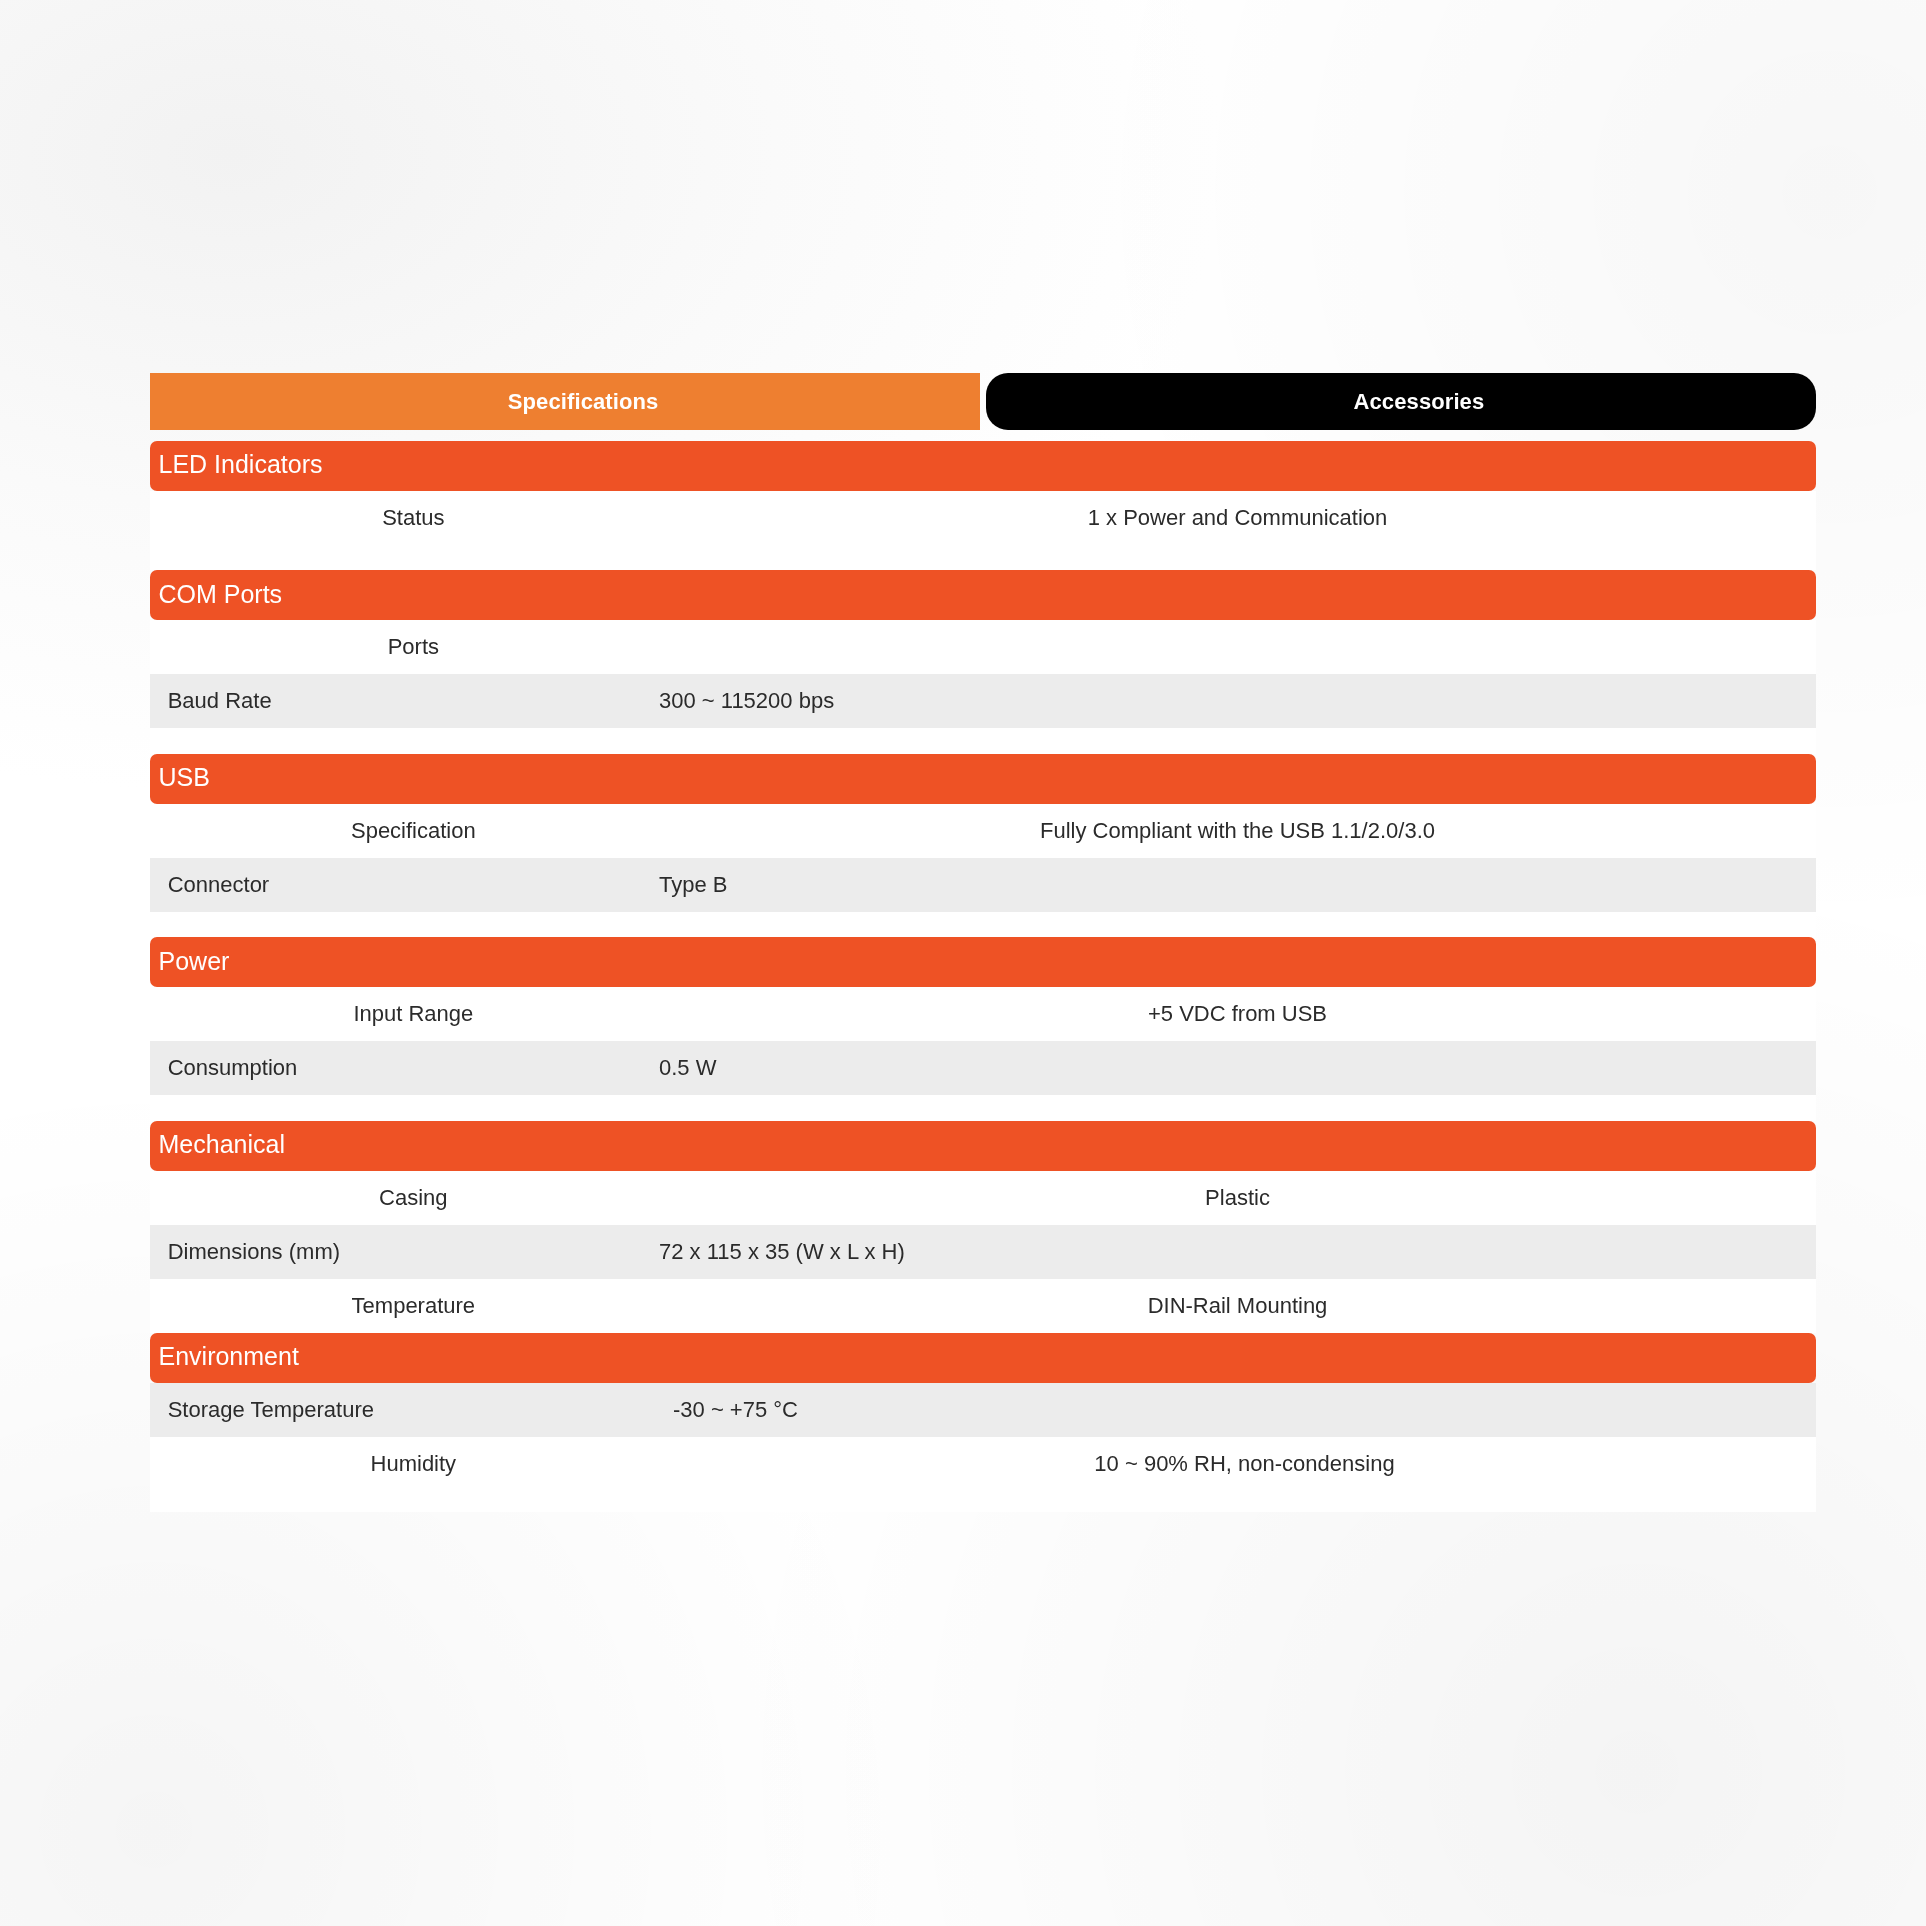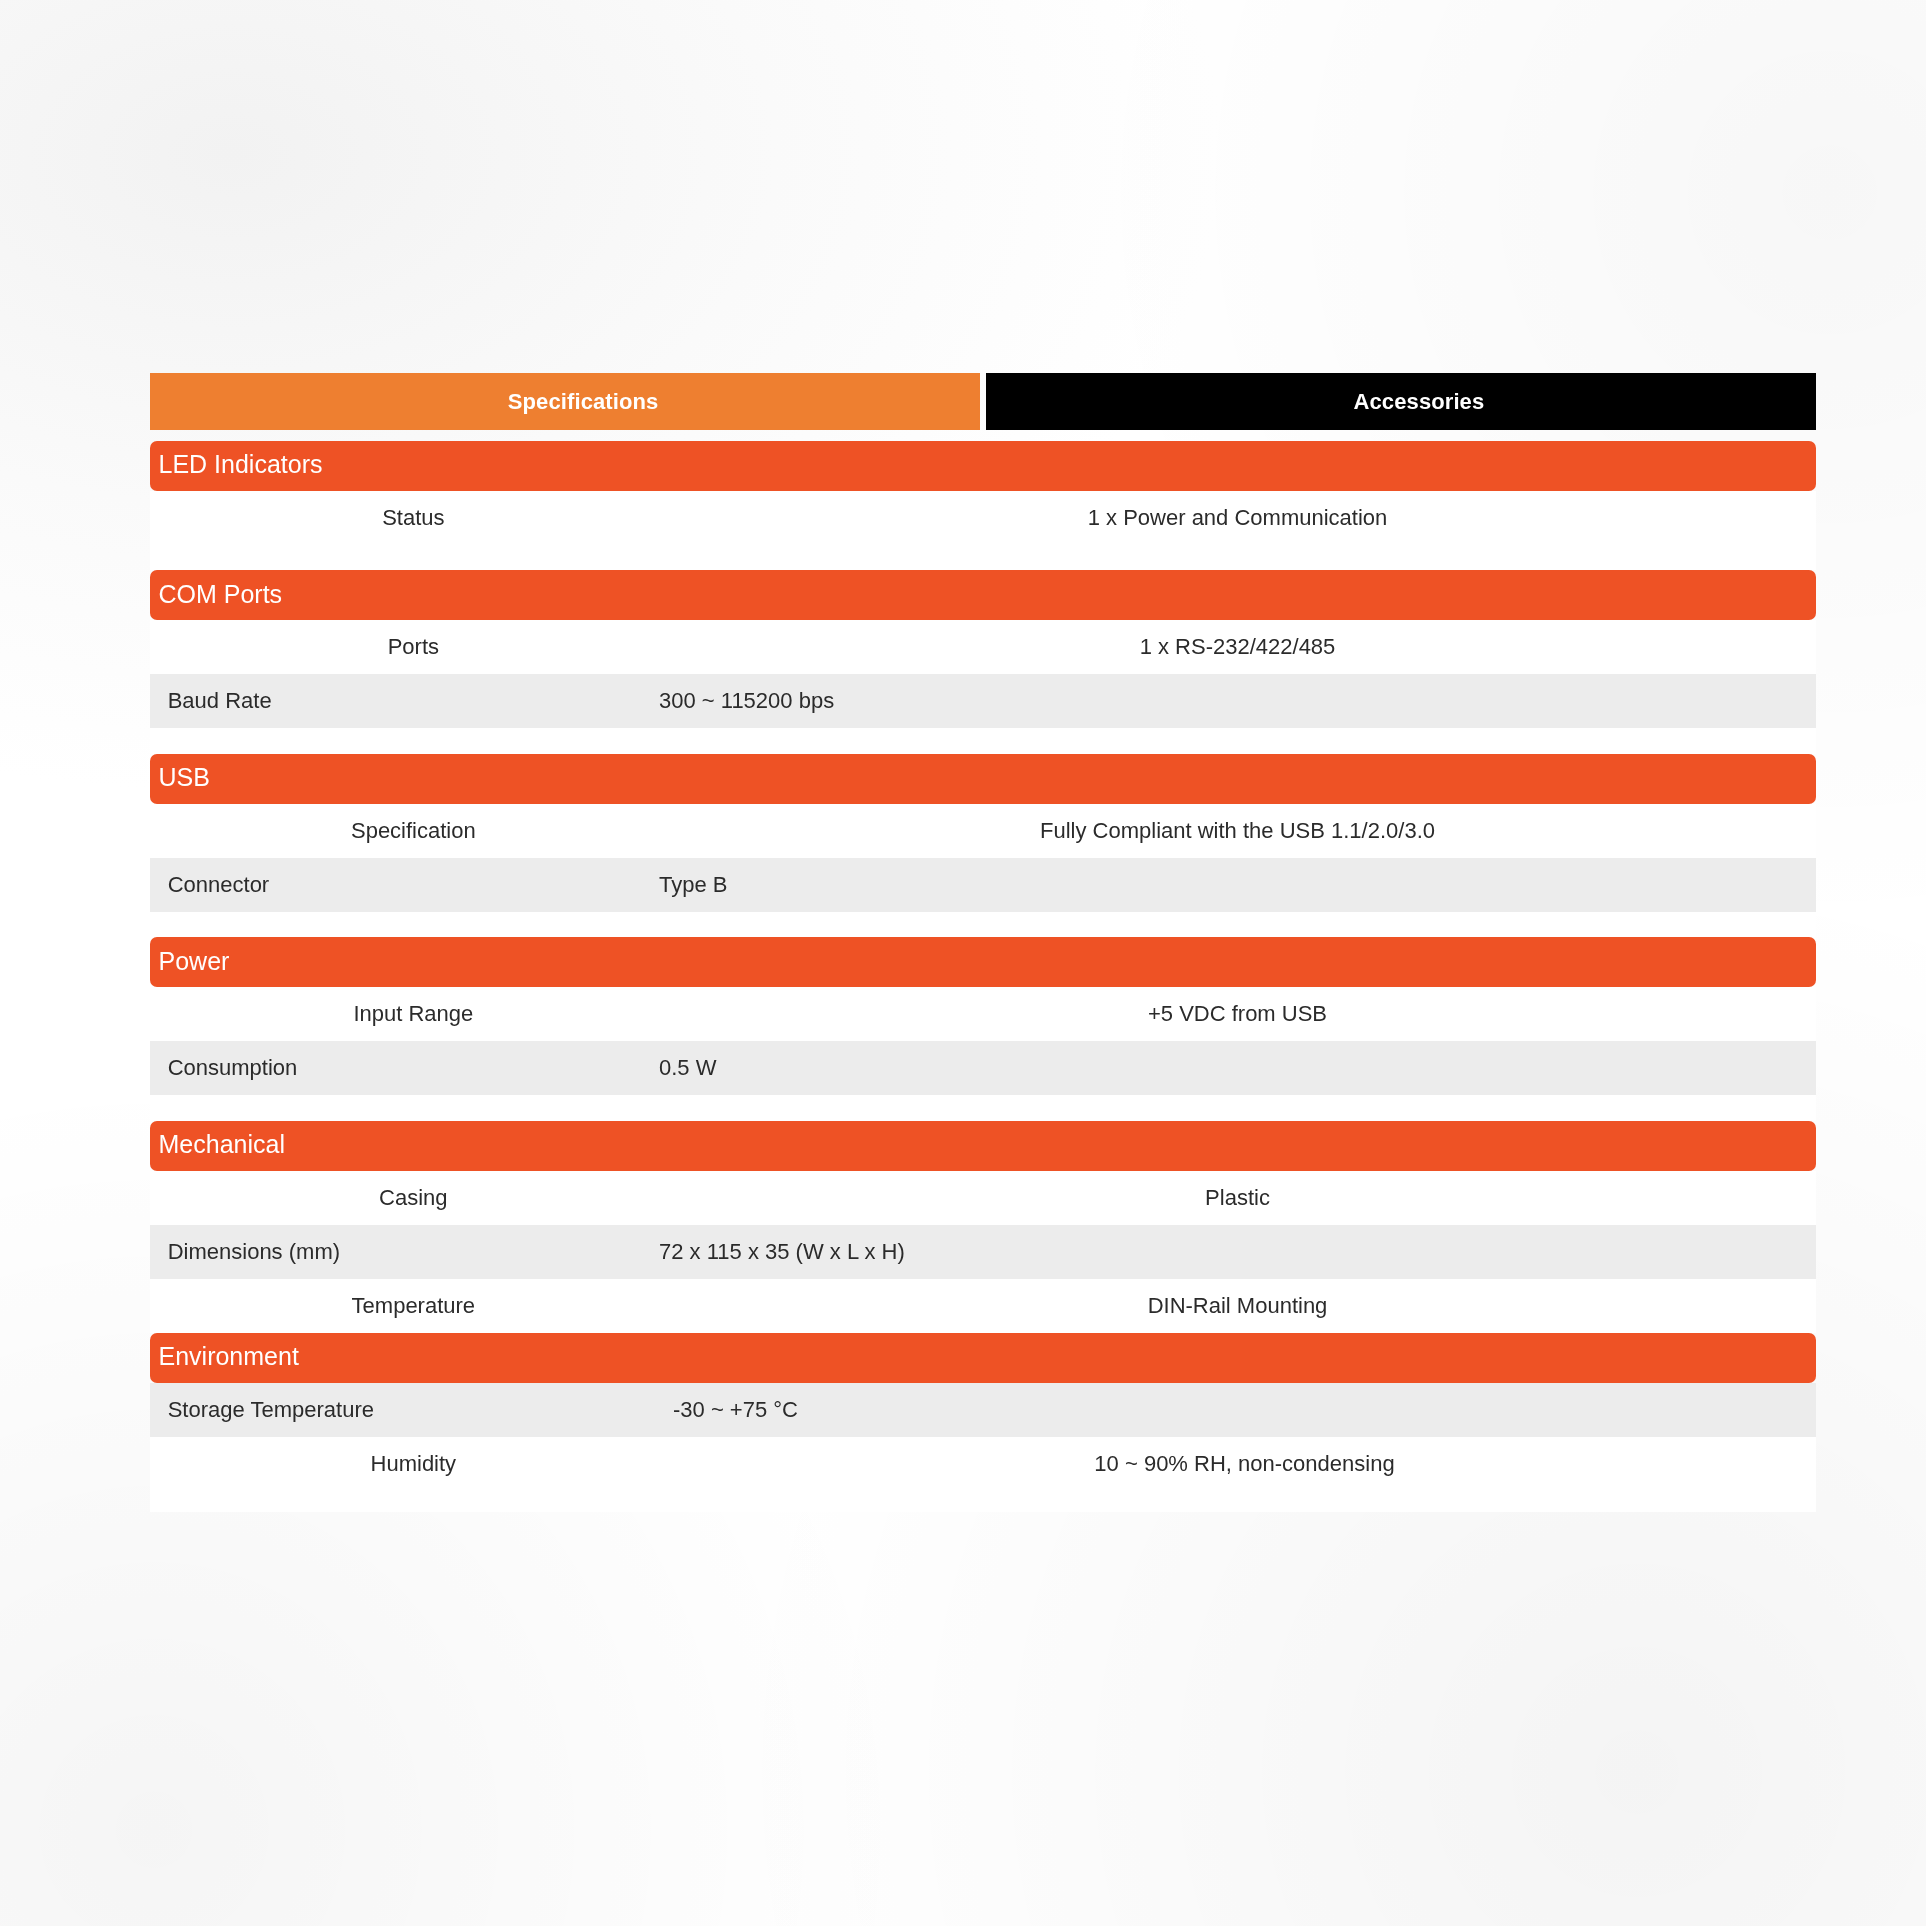--- a/index.html
+++ b/index.html
@@ -54,20 +54,21 @@
     letter-spacing: 0.1px;
     box-sizing: border-box;
     user-select: none;
     padding-left: 36px;
   }
   .tab.active {
     background: #ee7f30;
   }
   .tab.inactive {
     background: #000000;
+    border-radius: 22px;
   }
   
   .spec-table {
     width: 100%;
     margin-top: 10.6px;
   }
   .section-head {
     background: #ee5225;
     color: #ffffff;
     font-size: 25px;
@@ -135,21 +136,20 @@
         <div class="cell-label">Status</div>
         <div class="cell-value">1 x Power and Communication</div>
       </div>
       <div class="gap"></div>
 
       <div class="section-head">
         <span>COM Ports</span>
       </div>
       <div class="row odd">
         <div class="cell-label">Ports</div>
-        <div class="cell-value">1 x RS-232/422/485</div>
       </div>
       <div class="row even">
         <div class="cell-label">Baud Rate</div>
         <div class="cell-value">300 ~ 115200 bps</div>
       </div>
       <div class="gap"></div>
 
       <div class="section-head">
         <span>USB</span>
       </div>

